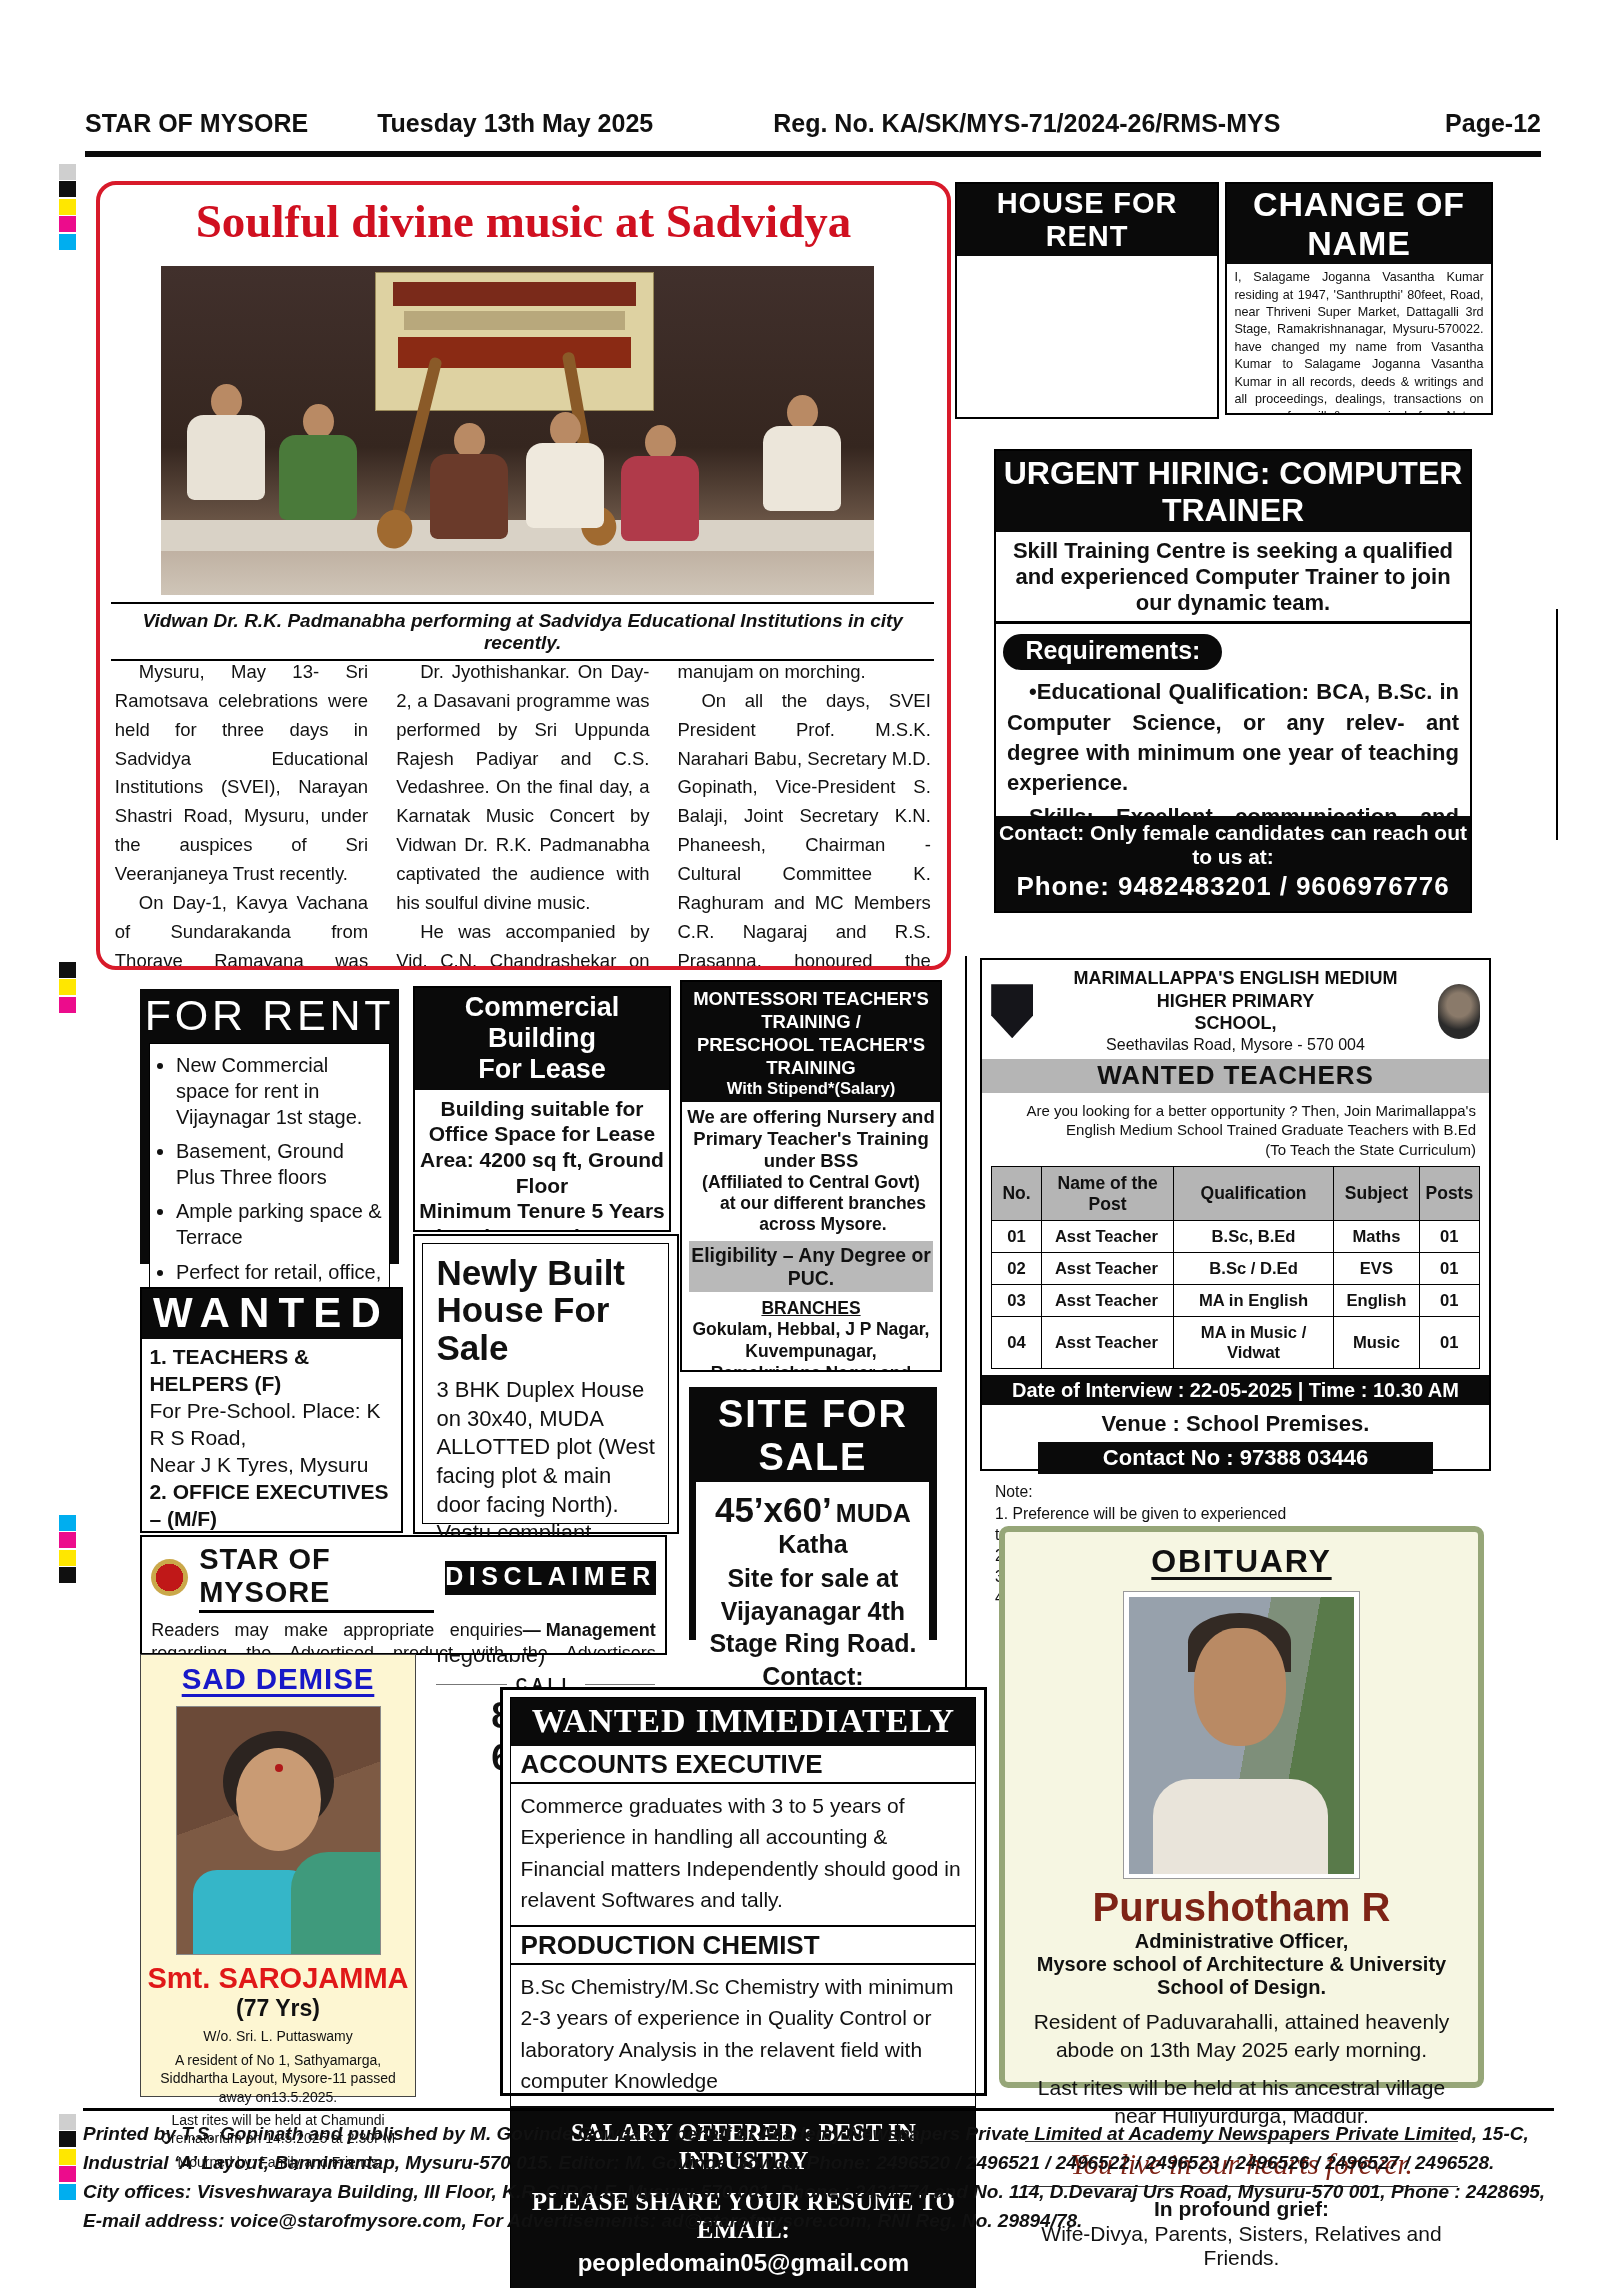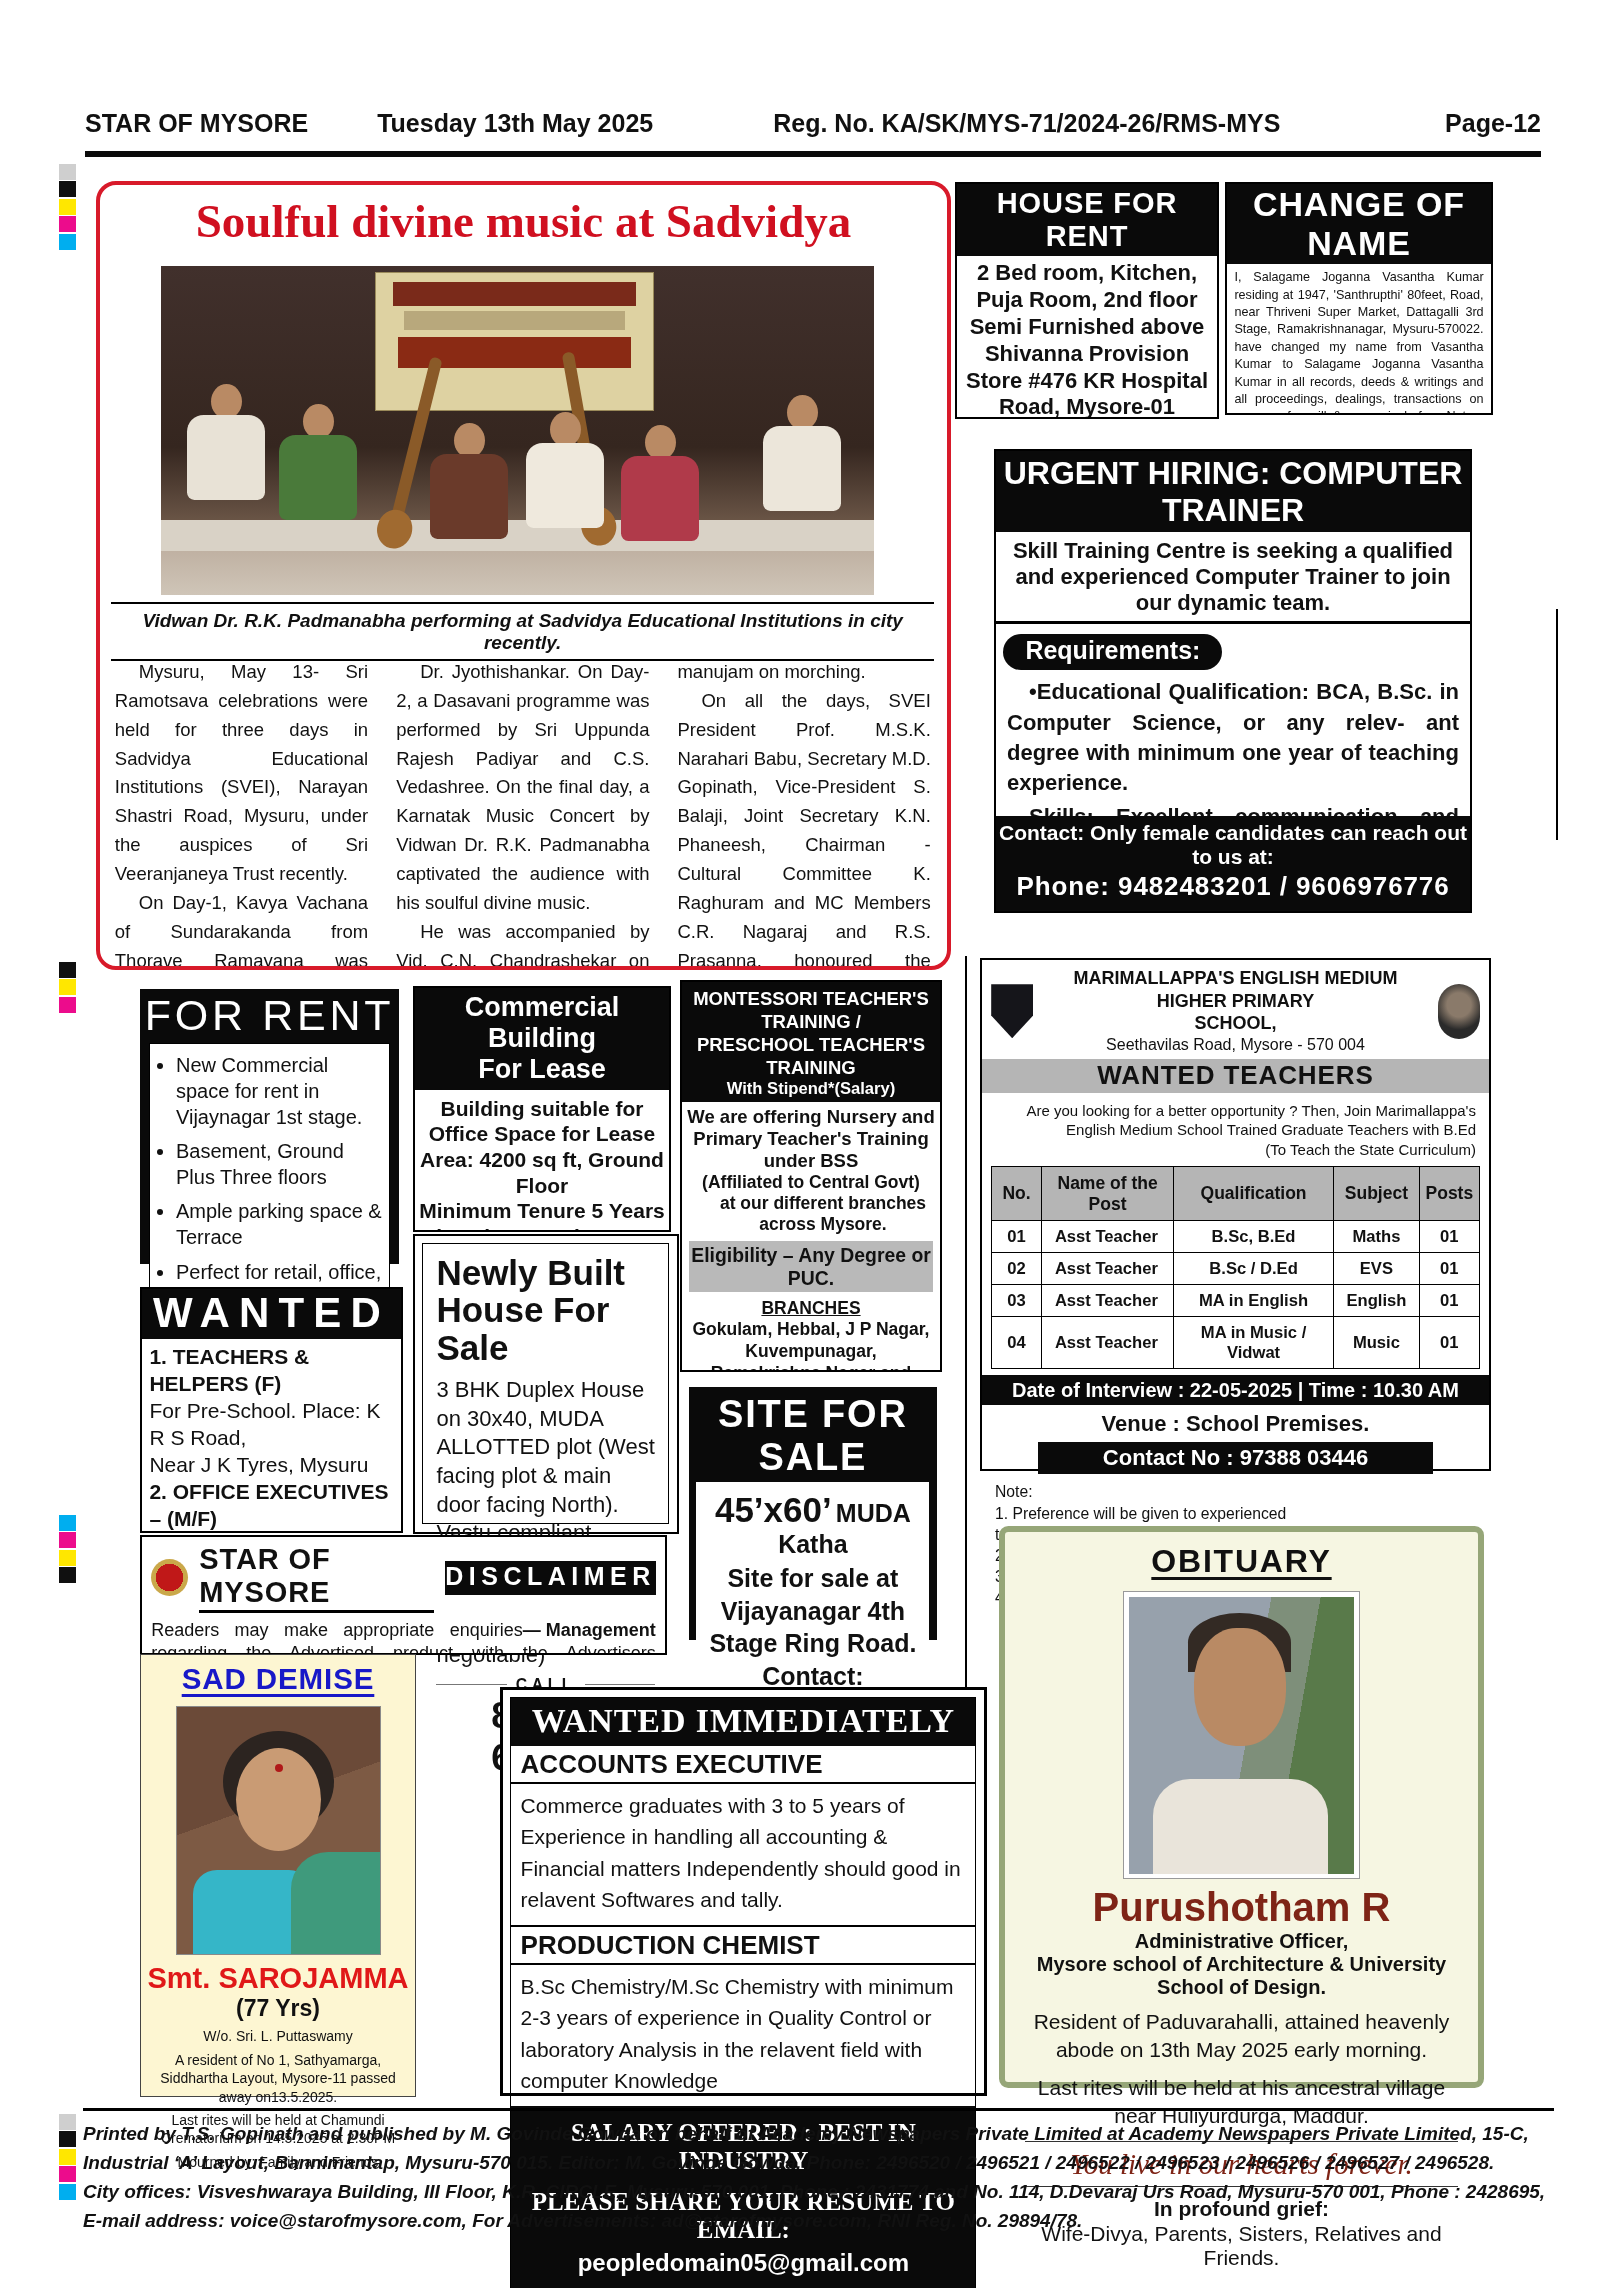--- a/index.html
+++ b/index.html
@@ -30,21 +30,21 @@
   .photo .banner .b2{height:18.5px;margin:0 28px 5.5px 28px;background:#b8a87c;}
   .photo .banner .b3{height:31px;margin:7.4px 22px;background:#8a2a14;}
   .photo .cloth{position:absolute;left:0;bottom:44px;width:100%;height:31px;background:#d9d2c6;}
   .musician{position:absolute;}
   .musician .head{width:31px;height:35px;border-radius:50%;background:#b98a64;margin:0 auto;}
   .musician .body{width:78px;height:85px;border-radius:16.6px 16.6px 7.4px 7.4px;margin-top:-3.7px;}
   .tambura{position:absolute;width:12px;height:189px;background:#8a5a28;border-radius:5.5px;}
   .tambura:after{content:"";position:absolute;bottom:-7.4px;left:-11px;width:35px;height:39px;border-radius:50%;background:#a06a30;}
   .caption{position:absolute;left:11px;top:417px;width:816px;border-top:2.8px solid #000;border-bottom:2.8px solid #000;
            font-weight:bold;font-style:italic;font-size:19px;text-align:center;padding:5.5px 3.7px;}
-  .cols{position:absolute;left:14.8px;top:473px;width:816px;display:flex;gap:28px;}
+  .cols{position:absolute;left:14.8px;top:473px;width:816px;display:flex;gap:28px;justify-content:flex-end;}
   .col{flex:1;font-size:18.5px;line-height:1.56;text-align:justify;}
   .col p{margin:0;text-indent:24px;}
 
   
   .adbox{position:absolute;border:2.8px solid #000;background:#fff;overflow:hidden;}
   .band{background:#0a0a0a;color:#fff;text-align:center;font-weight:bold;}
 
   
   .hfr-title{font-size:29px;letter-spacing:0.9px;padding:2.8px 0;}
   .hfr-body{font-weight:bold;font-size:22px;line-height:1.22;text-align:center;padding:4.6px 3.7px 6.5px;}
@@ -277,21 +277,20 @@
       </div>
       <div class="col">
         <p style="text-indent:0;">manujam on morching.</p>
         <p>On all the days, SVEI President Prof. M.S.K. Narahari Babu, Secretary M.D. Gopinath, Vice-President S. Balaji, Joint Secretary K.N. Phaneesh, Chairman - Cultural Committee K. Raghuram and MC Members C.R. Nagaraj and R.S. Prasanna, honoured the artistes. The programme was followed by distribution of prasada to the audience.</p>
       </div>
     </div>
   </div>
 
   <div class="adbox" style="left:955px;top:182px;width:260px;height:233px;">
     <div class="band hfr-title">HOUSE FOR RENT</div>
-    <div class="hfr-body">2 Bed room, Kitchen, Puja Room, 2nd floor Semi Furnished above Shivanna Provision Store #476 KR Hospital Road, Mysore-01</div>
 
   </div>
 
   <div class="adbox" style="left:1225px;top:182px;width:264px;height:229px;">
     <div class="band con-title">CHANGE OF NAME</div>
     <div class="con-body">I, Salagame Joganna Vasantha Kumar residing at 1947, 'Santhrupthi' 80feet, Road, near Thriveni Super Market, Dattagalli 3rd Stage, Ramakrishnanagar, Mysuru-570022. have changed my name from Vasantha Kumar to Salagame Joganna Vasantha Kumar in all records, deeds &amp; writings and all proceedings, dealings, transactions on my own freewill &amp; sworn in before Notary S.V. Nagendra vide affidavit dated 13-5-2025. In future I will be known, called and identified as Salagame Joganna Vasantha Kumar.</div>
 
   </div>
 
   <div class="adbox" style="left:994px;top:449px;width:474px;height:460px;">

